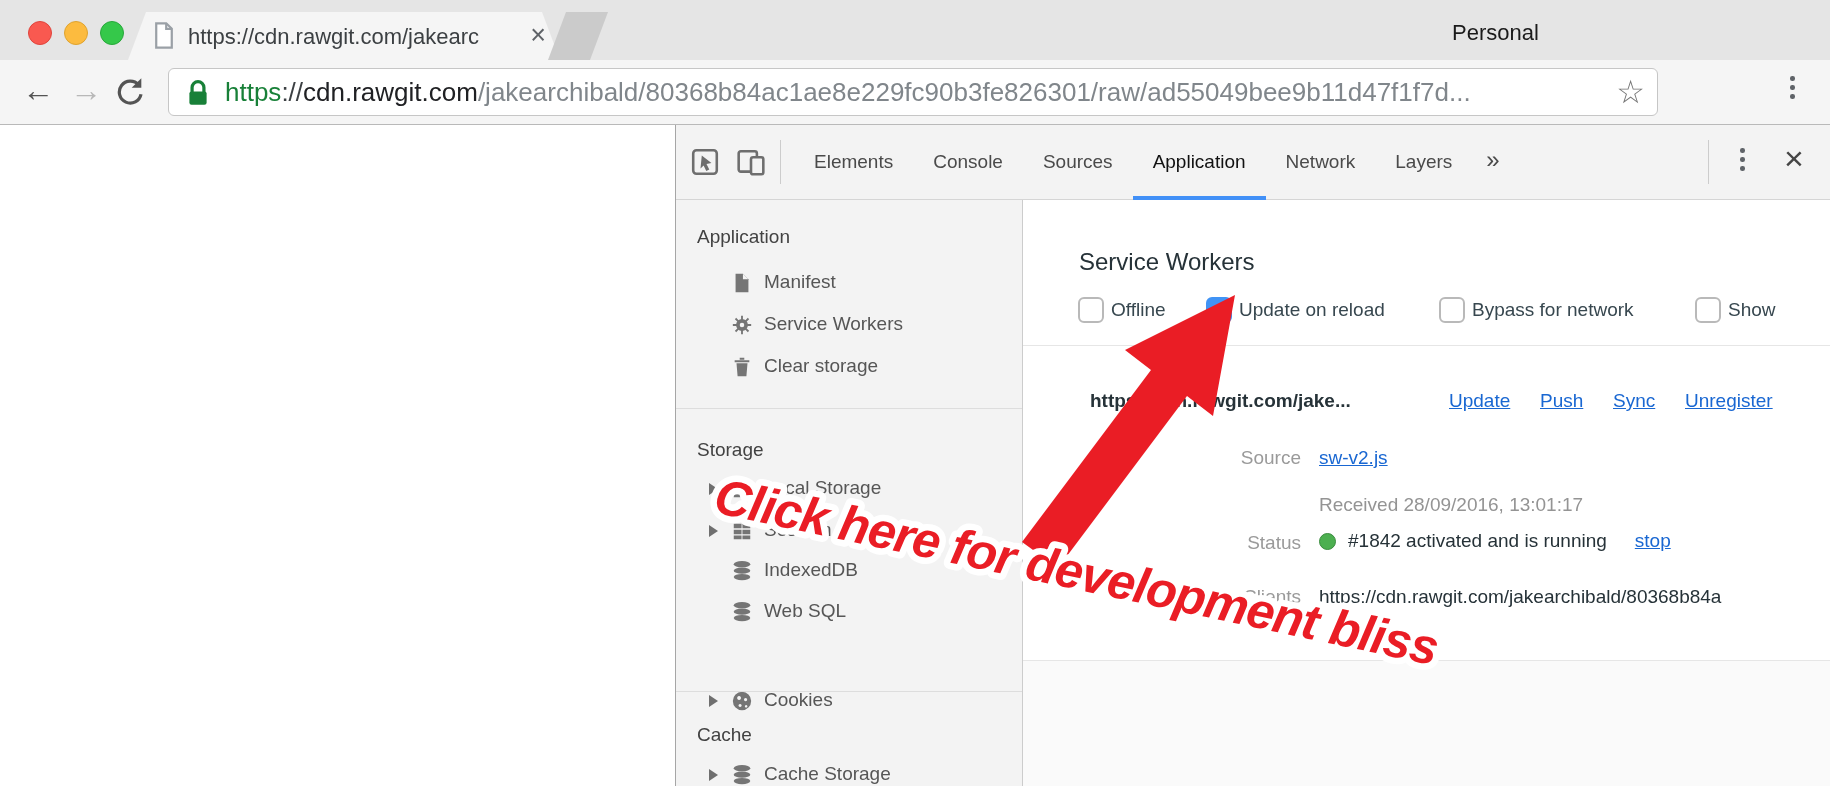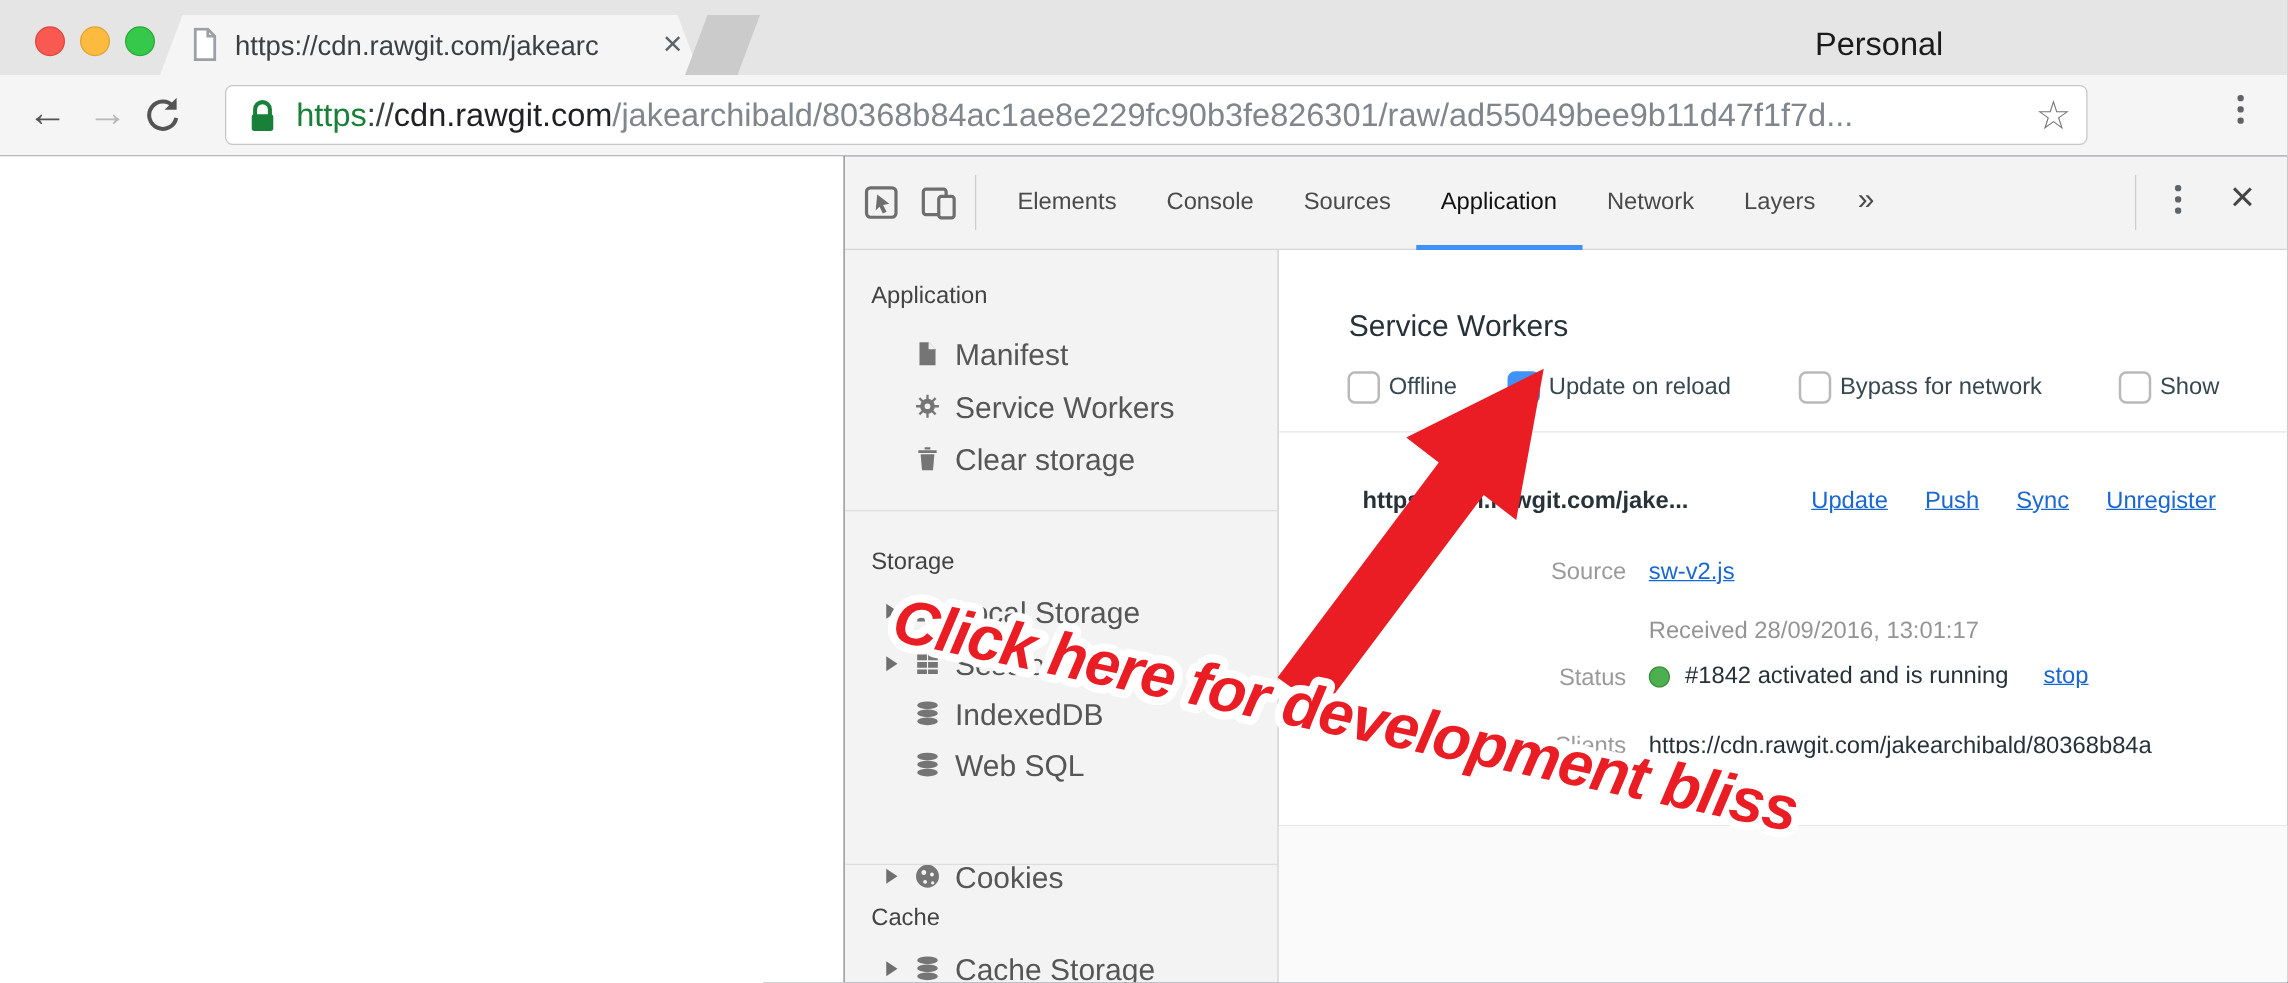--- a/index.html
+++ b/index.html
@@ -15,70 +15,70 @@
   .tab{position:absolute;left:128px;top:12px;width:432px;height:48px;background:#f5f5f5;
        clip-path:polygon(18px 0,calc(100% - 18px) 0,100% 100%,0 100%);}
   .tab-doc{position:absolute;left:26px;top:10px;}
   .tab-title{position:absolute;left:60px;top:12px;width:322px;font-size:22px;color:#3c4043;
              white-space:nowrap;overflow:hidden;}
   .tab-fade{position:absolute;left:352px;top:12px;width:30px;height:28px;
             background:linear-gradient(to right,rgba(245,245,245,0),#f5f5f5);}
   .tab-close{position:absolute;right:14px;top:8px;font-size:27px;color:#5f6368;line-height:30px;}
   .newtab-btn{position:absolute;left:548px;top:12px;width:60px;height:48px;background:#cbcbcb;
               clip-path:polygon(18px 0,100% 0,calc(100% - 18px) 100%,0 100%);}
-  .profile{position:absolute;left:1452px;top:20px;font-size:26px;color:#1b1b1b;}
+  .profile{position:absolute;left:1452px;top:20px;font-size:22px;color:#1b1b1b;}
 
   .toolbar{position:absolute;left:0;top:60px;width:100%;height:65px;background:#f5f5f5;
            border-bottom:1px solid #b9b9b9;box-sizing:border-box;}
   .nav-btn{position:absolute;top:12px;font-size:32px;color:#545454;}
   .nav-back{left:22px;}
   .nav-fwd{left:70px;color:#b8b8b8;}
   .nav-reload{left:114px;top:16px;}
-  .omnibox{position:absolute;left:180px;top:8px;width:1490px;height:48px;background:#fff;
+  .omnibox{position:absolute;left:168px;top:8px;width:1490px;height:48px;background:#fff;
            border:1px solid #c6c6c6;border-radius:6px;box-sizing:border-box;}
   .lock{position:absolute;left:18px;top:10px;}
   .url{position:absolute;left:56px;top:8px;width:1460px;font-size:26px;white-space:nowrap;overflow:hidden;}
   .url .scheme{color:#188038;}
   .url .sep{color:#3c4043;}
   .url .host{color:#202124;}
   .url .path{color:#80868b;}
   .star{position:absolute;right:12px;top:4px;font-size:32px;color:#767676;}
   .dots{display:flex;flex-direction:column;gap:4.5px;}
   .dots i{width:4.5px;height:4.5px;border-radius:50%;background:#5f6368;}
   .browser-menu{position:absolute;left:1788px;top:78px;}
 
   
   .page{position:absolute;left:0;top:125px;width:675px;height:661px;background:#fff;}
   .page-text{position:absolute;left:14px;top:14px;font-family:"Liberation Serif",serif;
              font-size:28px;line-height:37px;color:#000;white-space:nowrap;}
   .plink{color:#0000e1;text-decoration:underline;}
   .horse{position:absolute;left:8px;top:68px;}
 
   
-  .devtools{position:absolute;left:675px;top:125px;width:1155px;height:661px;background:#0f172a;
+  .devtools{position:absolute;left:675px;top:125px;width:1155px;height:661px;background:#22c55e;
             border-left:1px solid #a6a6a6;box-sizing:border-box;padding-left:40px;}
   .dt-toolbar{position:absolute;left:0;top:0;width:1155px;height:75px;background:#f3f3f3;
               border-bottom:1px solid #d5d5d5;box-sizing:border-box;}
   .dt-icon{position:absolute;top:22px;}
   .dt-sep{position:absolute;top:15px;width:1px;height:44px;background:#ccc;}
   .dt-tabs{position:absolute;left:118px;top:0;height:75px;display:flex;}
   .dt-tab{padding:0 20px;line-height:74px;font-size:19px;color:#4a4a4a;}
   .dt-tab.active{color:#111;box-shadow:inset 0 -4px 0 #4190f7;}
   .dt-overflow{padding:0 14px;line-height:70px;font-size:24px;color:#4a4a4a;}
   .dt-menu{position:absolute;left:1064px;top:23px;}
   .dt-close{position:absolute;left:1108px;top:14px;font-size:34px;color:#454545;}
 
   .dt-sidebar{position:absolute;left:0;top:75px;width:347px;height:586px;background:#f3f3f3;
               border-right:1px solid #ccc;box-sizing:border-box;}
   .sb-header{position:absolute;left:21px;font-size:19px;color:#424242;}
   .sb-item{position:absolute;left:0;width:100%;height:32px;}
   .tri{position:absolute;left:33px;top:10px;width:0;height:0;border-left:9px solid #6f6f6f;
        border-top:6px solid transparent;border-bottom:6px solid transparent;}
   .si{position:absolute;left:55px;top:5px;width:22px;height:22px;color:#757575;}
-  .sb-lbl{position:absolute;left:88px;top:4px;font-size:24px;color:#565656;}
+  .sb-lbl{position:absolute;left:88px;top:4px;font-size:19px;color:#565656;}
   .sb-div{position:absolute;left:0;width:100%;height:1px;background:#ddd;}
 
   .dt-main{position:absolute;left:347px;top:75px;width:808px;height:586px;background:#fff;}
   .dm-title{position:absolute;left:56px;top:48px;font-size:24px;color:#263238;}
   .cb{position:absolute;top:97px;display:flex;align-items:center;gap:7px;}
   .cb-box{width:26px;height:26px;border:2px solid #b9b9b9;border-radius:6px;background:#fff;
           box-sizing:border-box;position:relative;}
   .cb-box.checked{background:#4093f5;border-color:#4093f5;}
   .cb-box.checked::after{content:"";position:absolute;left:8px;top:3px;width:7px;height:13px;
           border-right:3px solid #fff;border-bottom:3px solid #fff;transform:rotate(42deg);}

